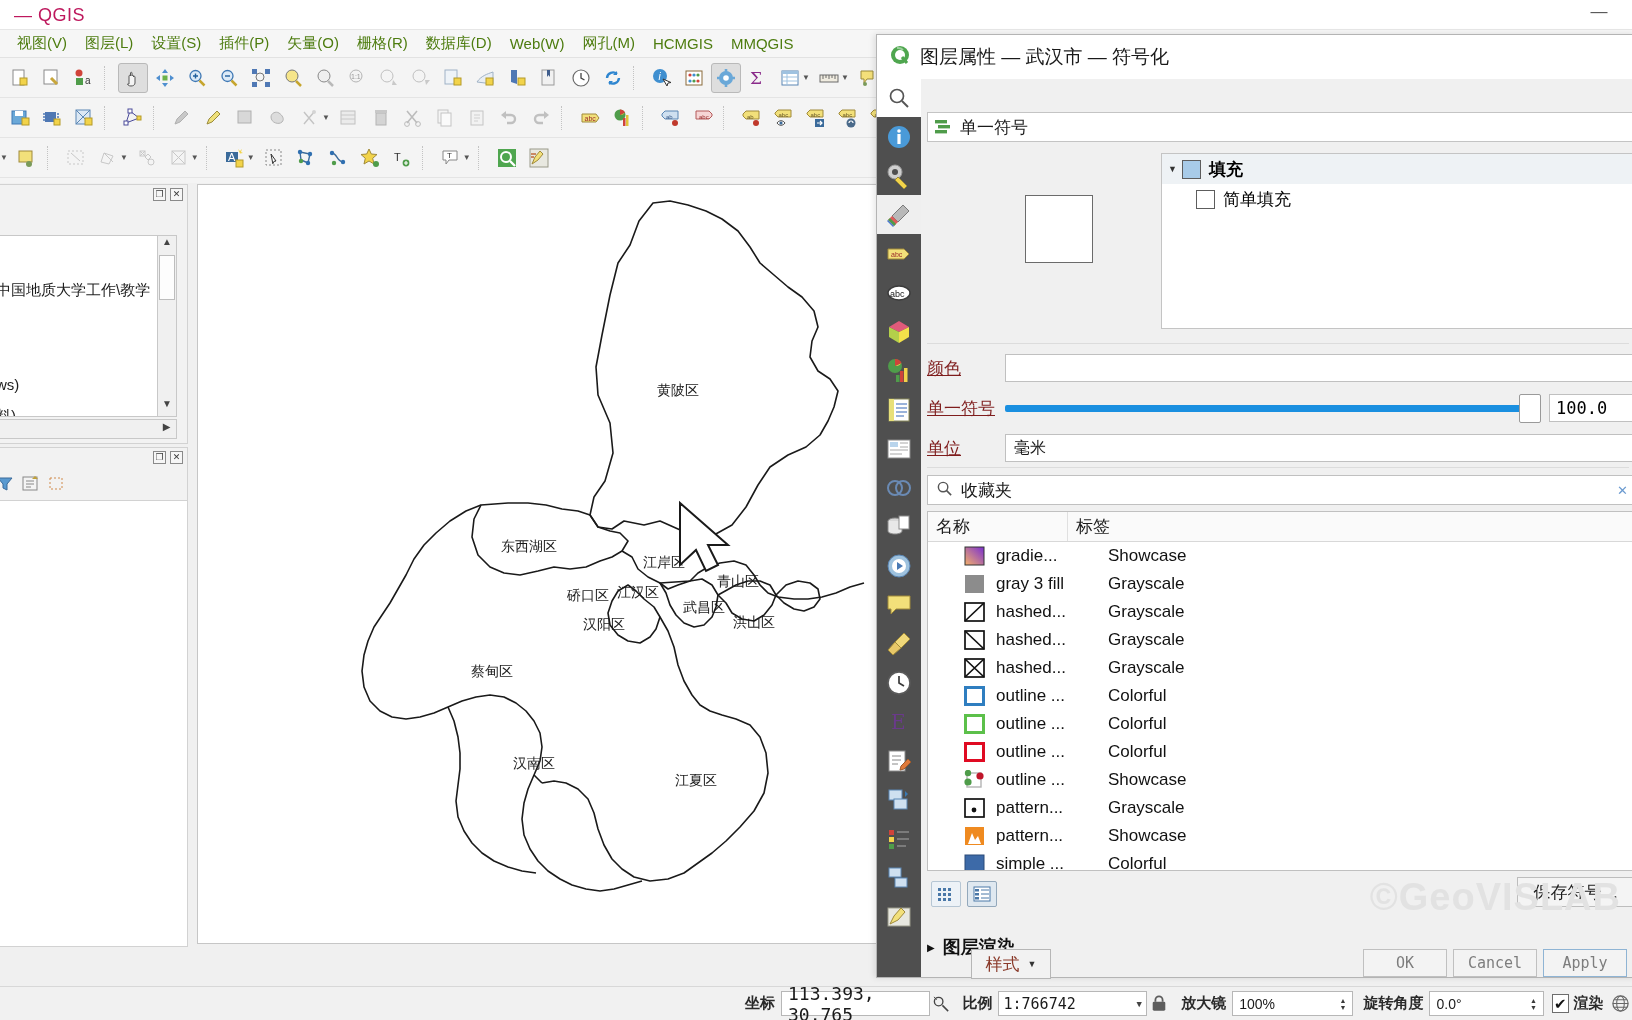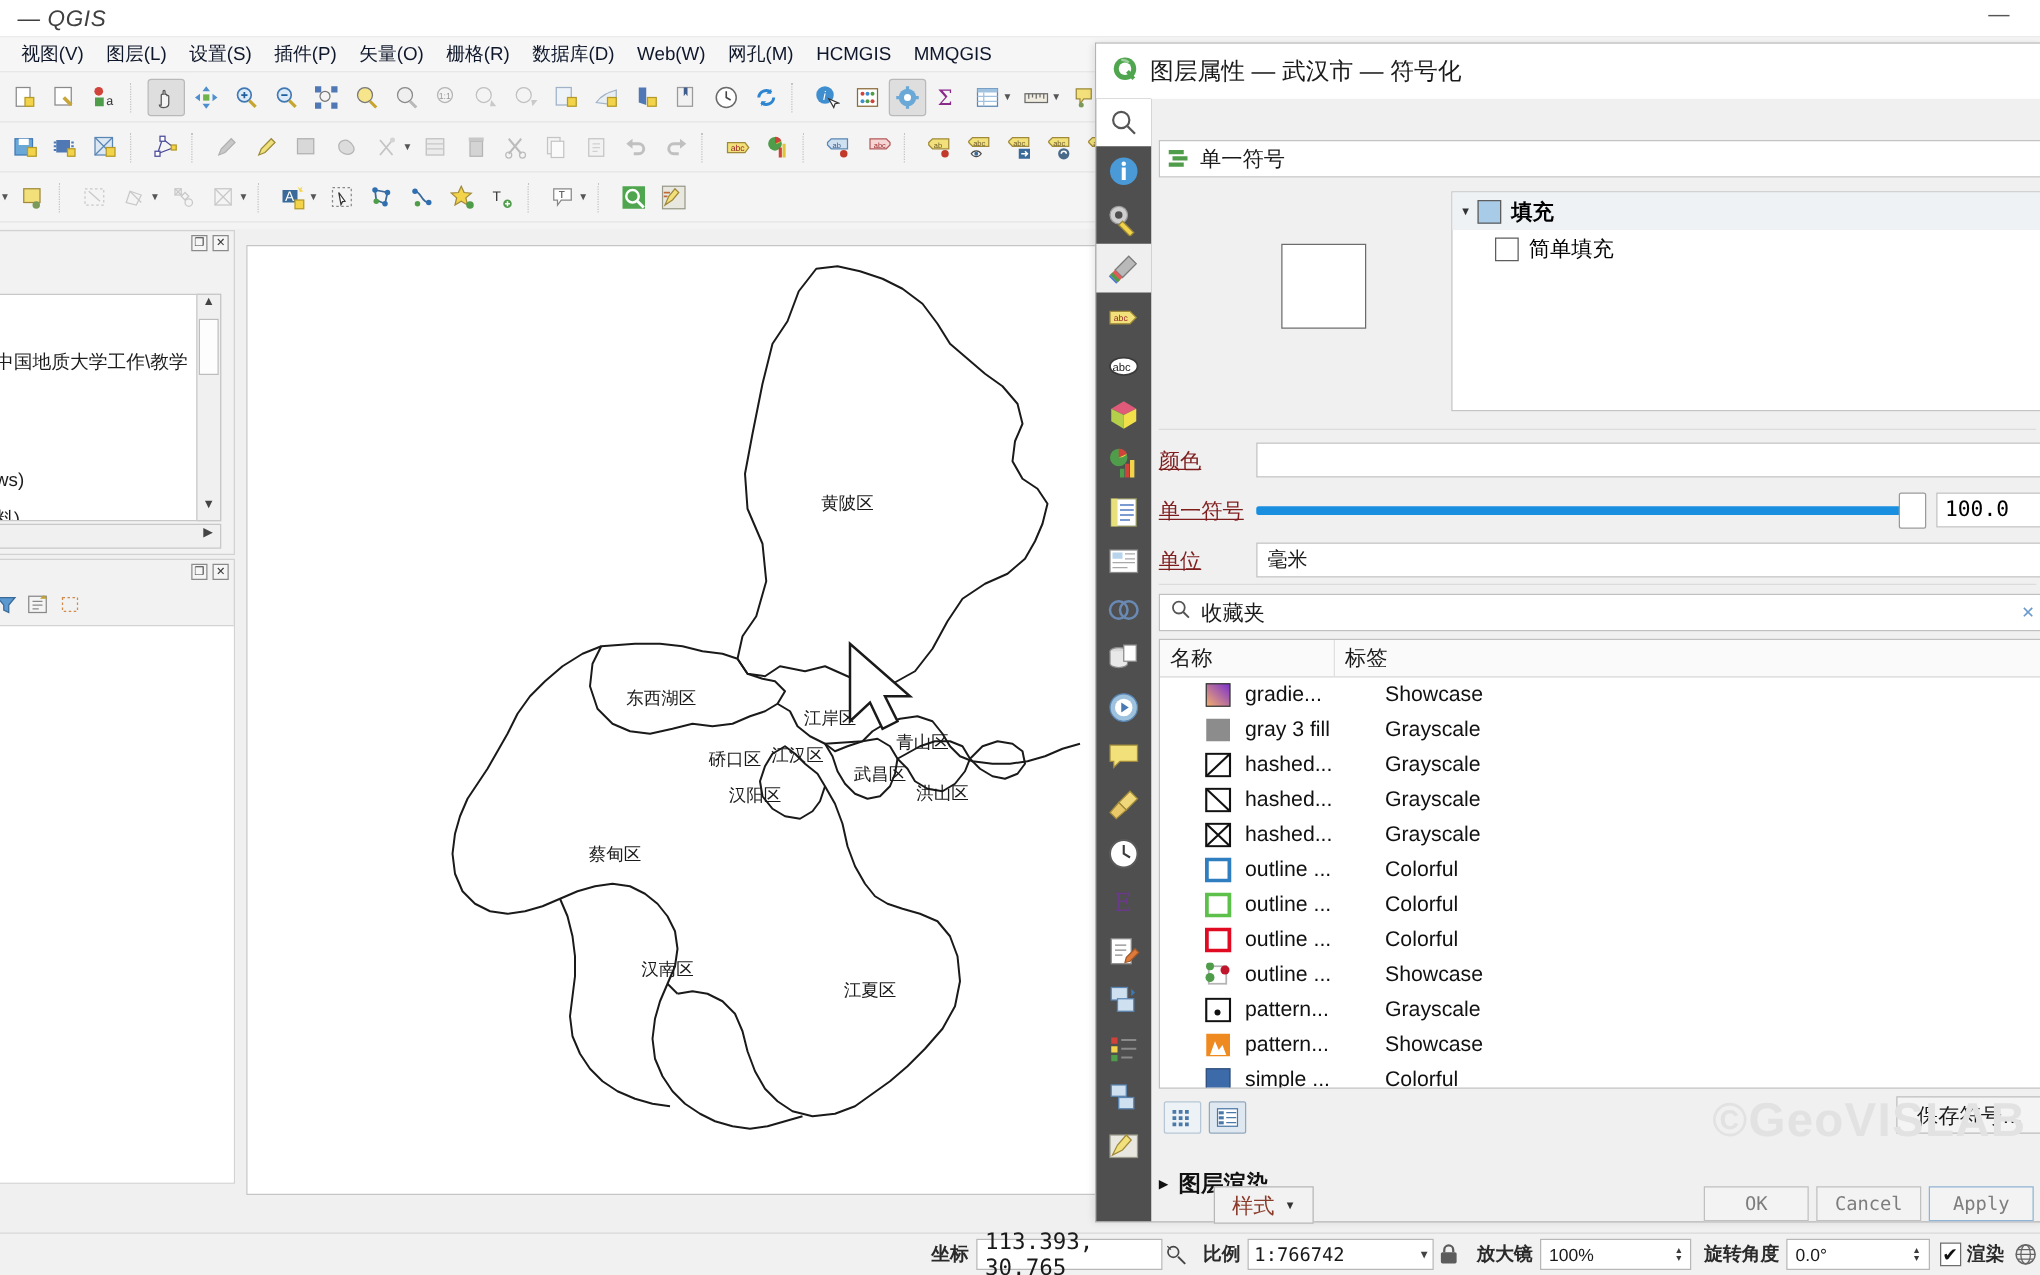--- a/index.html
+++ b/index.html
@@ -11,35 +11,35 @@
   }
   #root { position: relative; width: 1632px; height: 1020px; }
 
   
   .qgis-titlebar {
     position: absolute; left: 0; top: 0; width: 1632px; height: 30px;
     background: #ffffff; border-bottom: 1px solid #e6e6e6;
   }
   .qgis-title {
     position: absolute; left: 14px; top: 5px;
-    font-size: 18px; color: #404040; letter-spacing: .5px; font-style: italic;
+    font-size: 18px; color: #be185d; letter-spacing: .5px;
   }
   .win-min {
     position: absolute; right: 22px; top: 4px;
     width: 22px; height: 20px; color: #555; font-size: 17px; text-align: center;
     line-height: 16px;
   }
 
   .menubar {
     position: absolute; left: 0; top: 30px; width: 1632px; height: 28px;
     background: #f6f6f6; border-bottom: 1px solid #e2e2e2;
     display: flex; align-items: center; padding-left: 8px;
   }
   .menu-item {
-    font-size: 15px; color: #0f172a; padding: 3px 9px; white-space: nowrap;
+    font-size: 15px; color: #4d7c0f; padding: 3px 9px; white-space: nowrap;
   }
 
   .toolbar-area {
     position: absolute; left: 0; top: 58px; width: 1632px; height: 125px;
     background: #f4f4f4;
   }
   .toolrow {
     position: relative; width: 100%; height: 40px;
     border-bottom: 1px solid #e4e4e4;
     display: flex; align-items: center; padding-left: 4px;
@@ -97,21 +97,21 @@
     position: absolute; left: 0; right: 0; top: 52px; bottom: 0;
     background: #fff; border-top: 1px solid #d2d2d2;
   }
   .status-field-left {
     position: absolute; left: -10px; bottom: 2px; width: 70px; height: 26px;
     background: #fff; border: 1px solid #bdbdbd; font-size: 14px; padding: 3px 4px; color: #1a1a1a;
   }
 
   
   .map-canvas {
-    position: absolute; left: 197px; top: 196px; width: 681px; height: 760px;
+    position: absolute; left: 197px; top: 184px; width: 681px; height: 760px;
     background: #ffffff; border: 1px solid #c6c6c6; overflow: hidden;
   }
   .map-label {
     position: absolute; font-size: 14px; color: #1a1a1a; white-space: nowrap;
     font-family: "DejaVu Sans", "Liberation Sans", sans-serif;
   }
 
   
   .statusbar {
     position: absolute; left: 0; bottom: 0; width: 1632px; height: 34px;

